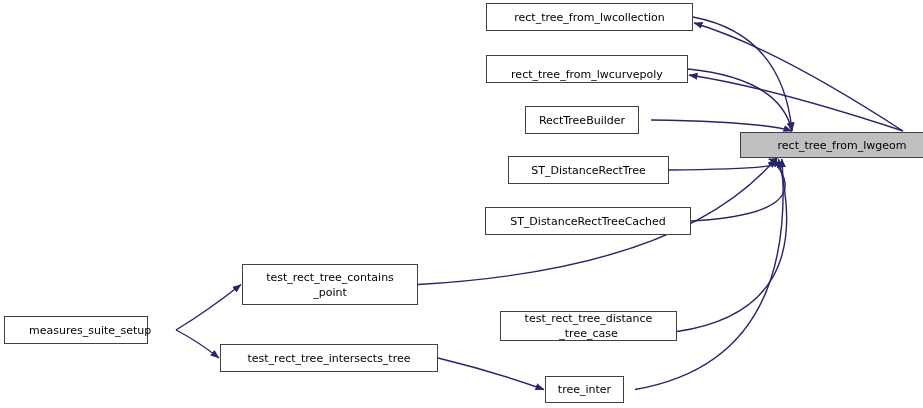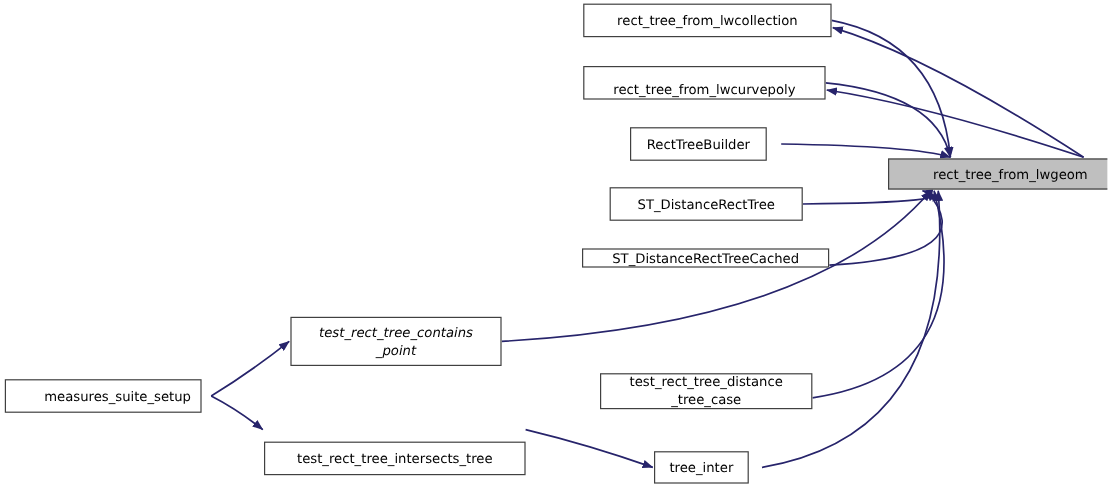--- a/index.html
+++ b/index.html
@@ -75,24 +75,24 @@
         <path d="M 176 330 Q 197.5 341 219 358" marker-end="url(#arrowhead)"></path>
         <path d="M 438 358 Q 491 370.75 544 389.5" marker-end="url(#arrowhead)"></path>
       </g>
   </svg>
 
   <div id="node-layer">
       <div class="node-box" style="left: 486px; top: 3px; width: 207px; height: 28px;"><span class="node-label">rect_tree_from_lwcollection</span></div>
       <div class="node-box" style="left: 486px; top: 55px; width: 202px; height: 28px; align-items: flex-end;"><span class="node-label">rect_tree_from_lwcurvepoly</span></div>
       <div class="node-box" style="left: 525px; top: 106px; width: 114px; height: 28px;"><span class="node-label">RectTreeBuilder</span></div>
       <div class="node-box" style="left: 508px; top: 156px; width: 161px; height: 28px;"><span class="node-label">ST_DistanceRectTree</span></div>
-      <div class="node-box" style="left: 485px; top: 207px; width: 206px; height: 16px;"><span class="node-label">ST_DistanceRectTreeCached</span></div>
-      <div class="node-box" style="left: 242px; top: 264px; width: 176px; height: 41px; font-style: italic;"><span class="node-label">test_rect_tree_contains
+      <div class="node-box" style="left: 485px; top: 207px; width: 206px; height: 28px;"><span class="node-label">ST_DistanceRectTreeCached</span></div>
+      <div class="node-box" style="left: 242px; top: 264px; width: 176px; height: 41px;"><span class="node-label">test_rect_tree_contains
 _point</span></div>
-      <div class="node-box" style="left: 4px; top: 316px; width: 164px; height: 28px; padding-left: 24px;"><span class="node-label">measures_suite_setup</span></div>
-      <div class="node-box" style="left: 220px; top: 344px; width: 218px; height: 28px; margin-top: 24px;"><span class="node-label">test_rect_tree_intersects_tree</span></div>
+      <div class="node-box" style="left: 4px; top: 316px; width: 144px; height: 28px; padding-left: 24px;"><span class="node-label">measures_suite_setup</span></div>
+      <div class="node-box" style="left: 220px; top: 344px; width: 218px; height: 28px;"><span class="node-label">test_rect_tree_intersects_tree</span></div>
       <div class="node-box" style="left: 500px; top: 311px; width: 177px; height: 30px;"><span class="node-label">test_rect_tree_distance
 _tree_case</span></div>
       <div class="node-box" style="left: 545px; top: 376px; width: 79px; height: 27px;"><span class="node-label">tree_inter</span></div>
       <div class="node-box highlight" style="left: 740px; top: 132px; width: 204px; height: 26px;"><span class="node-label">rect_tree_from_lwgeom</span></div>
     </div>
 
 </div>
 
 </body></html>

